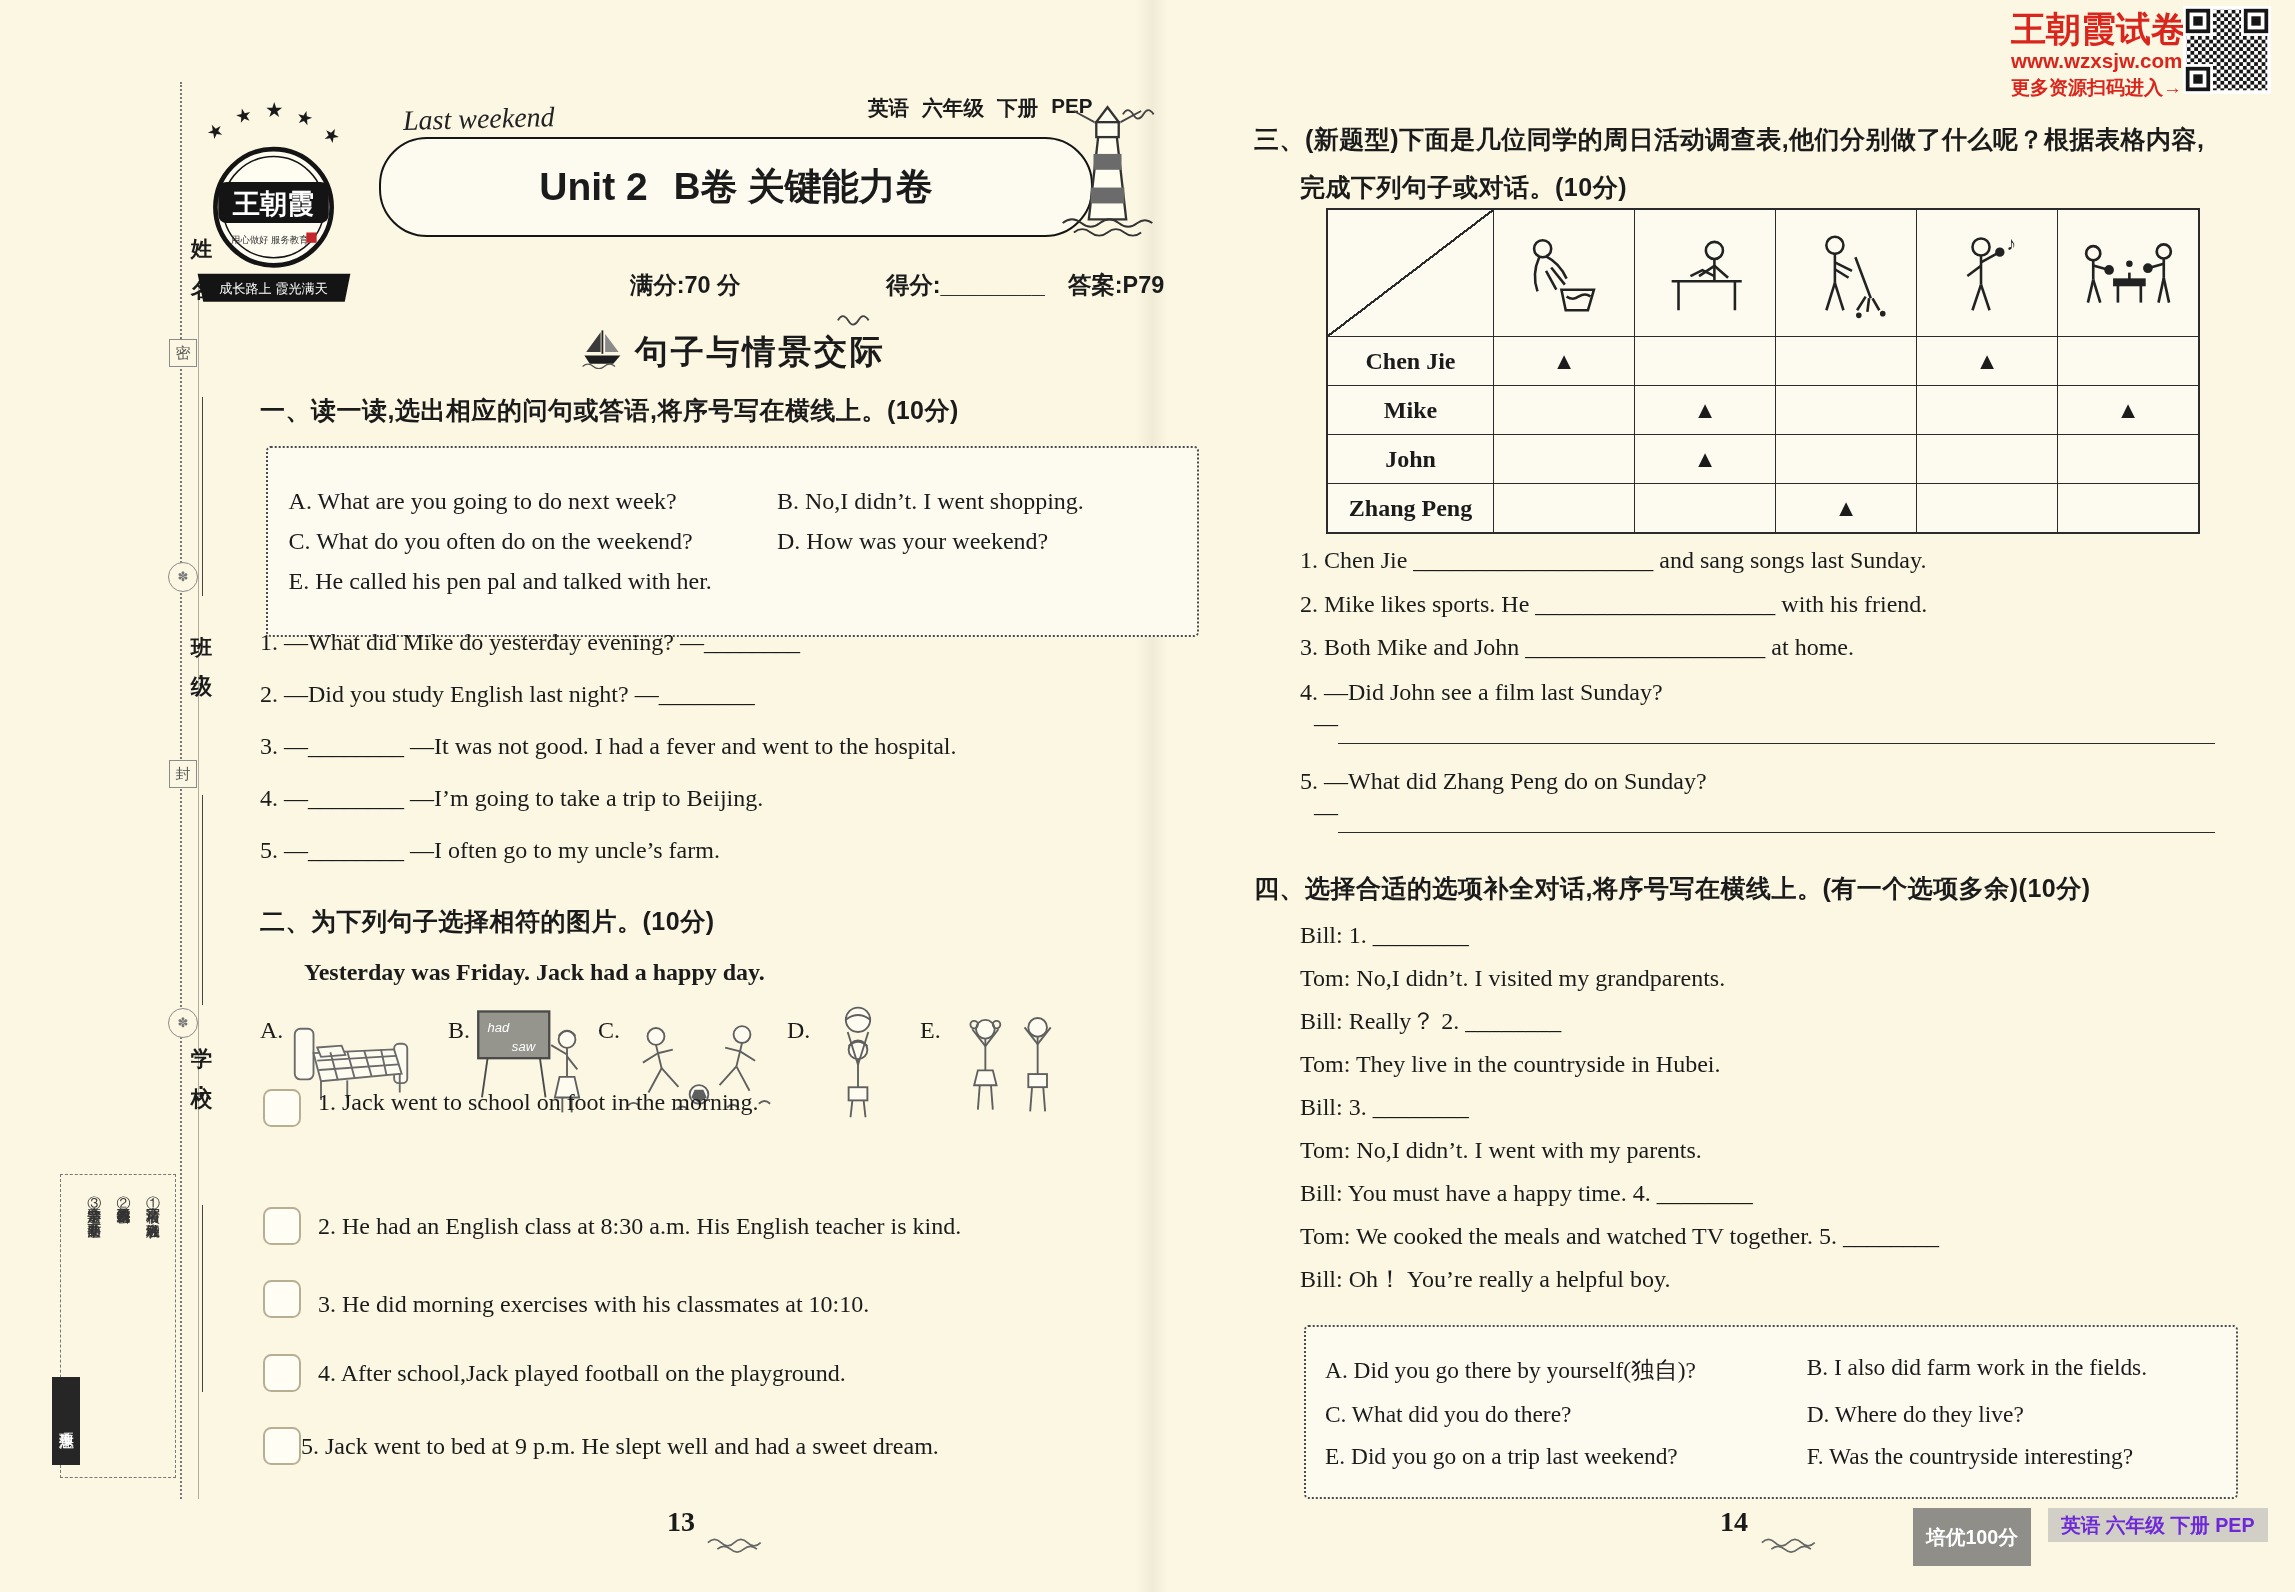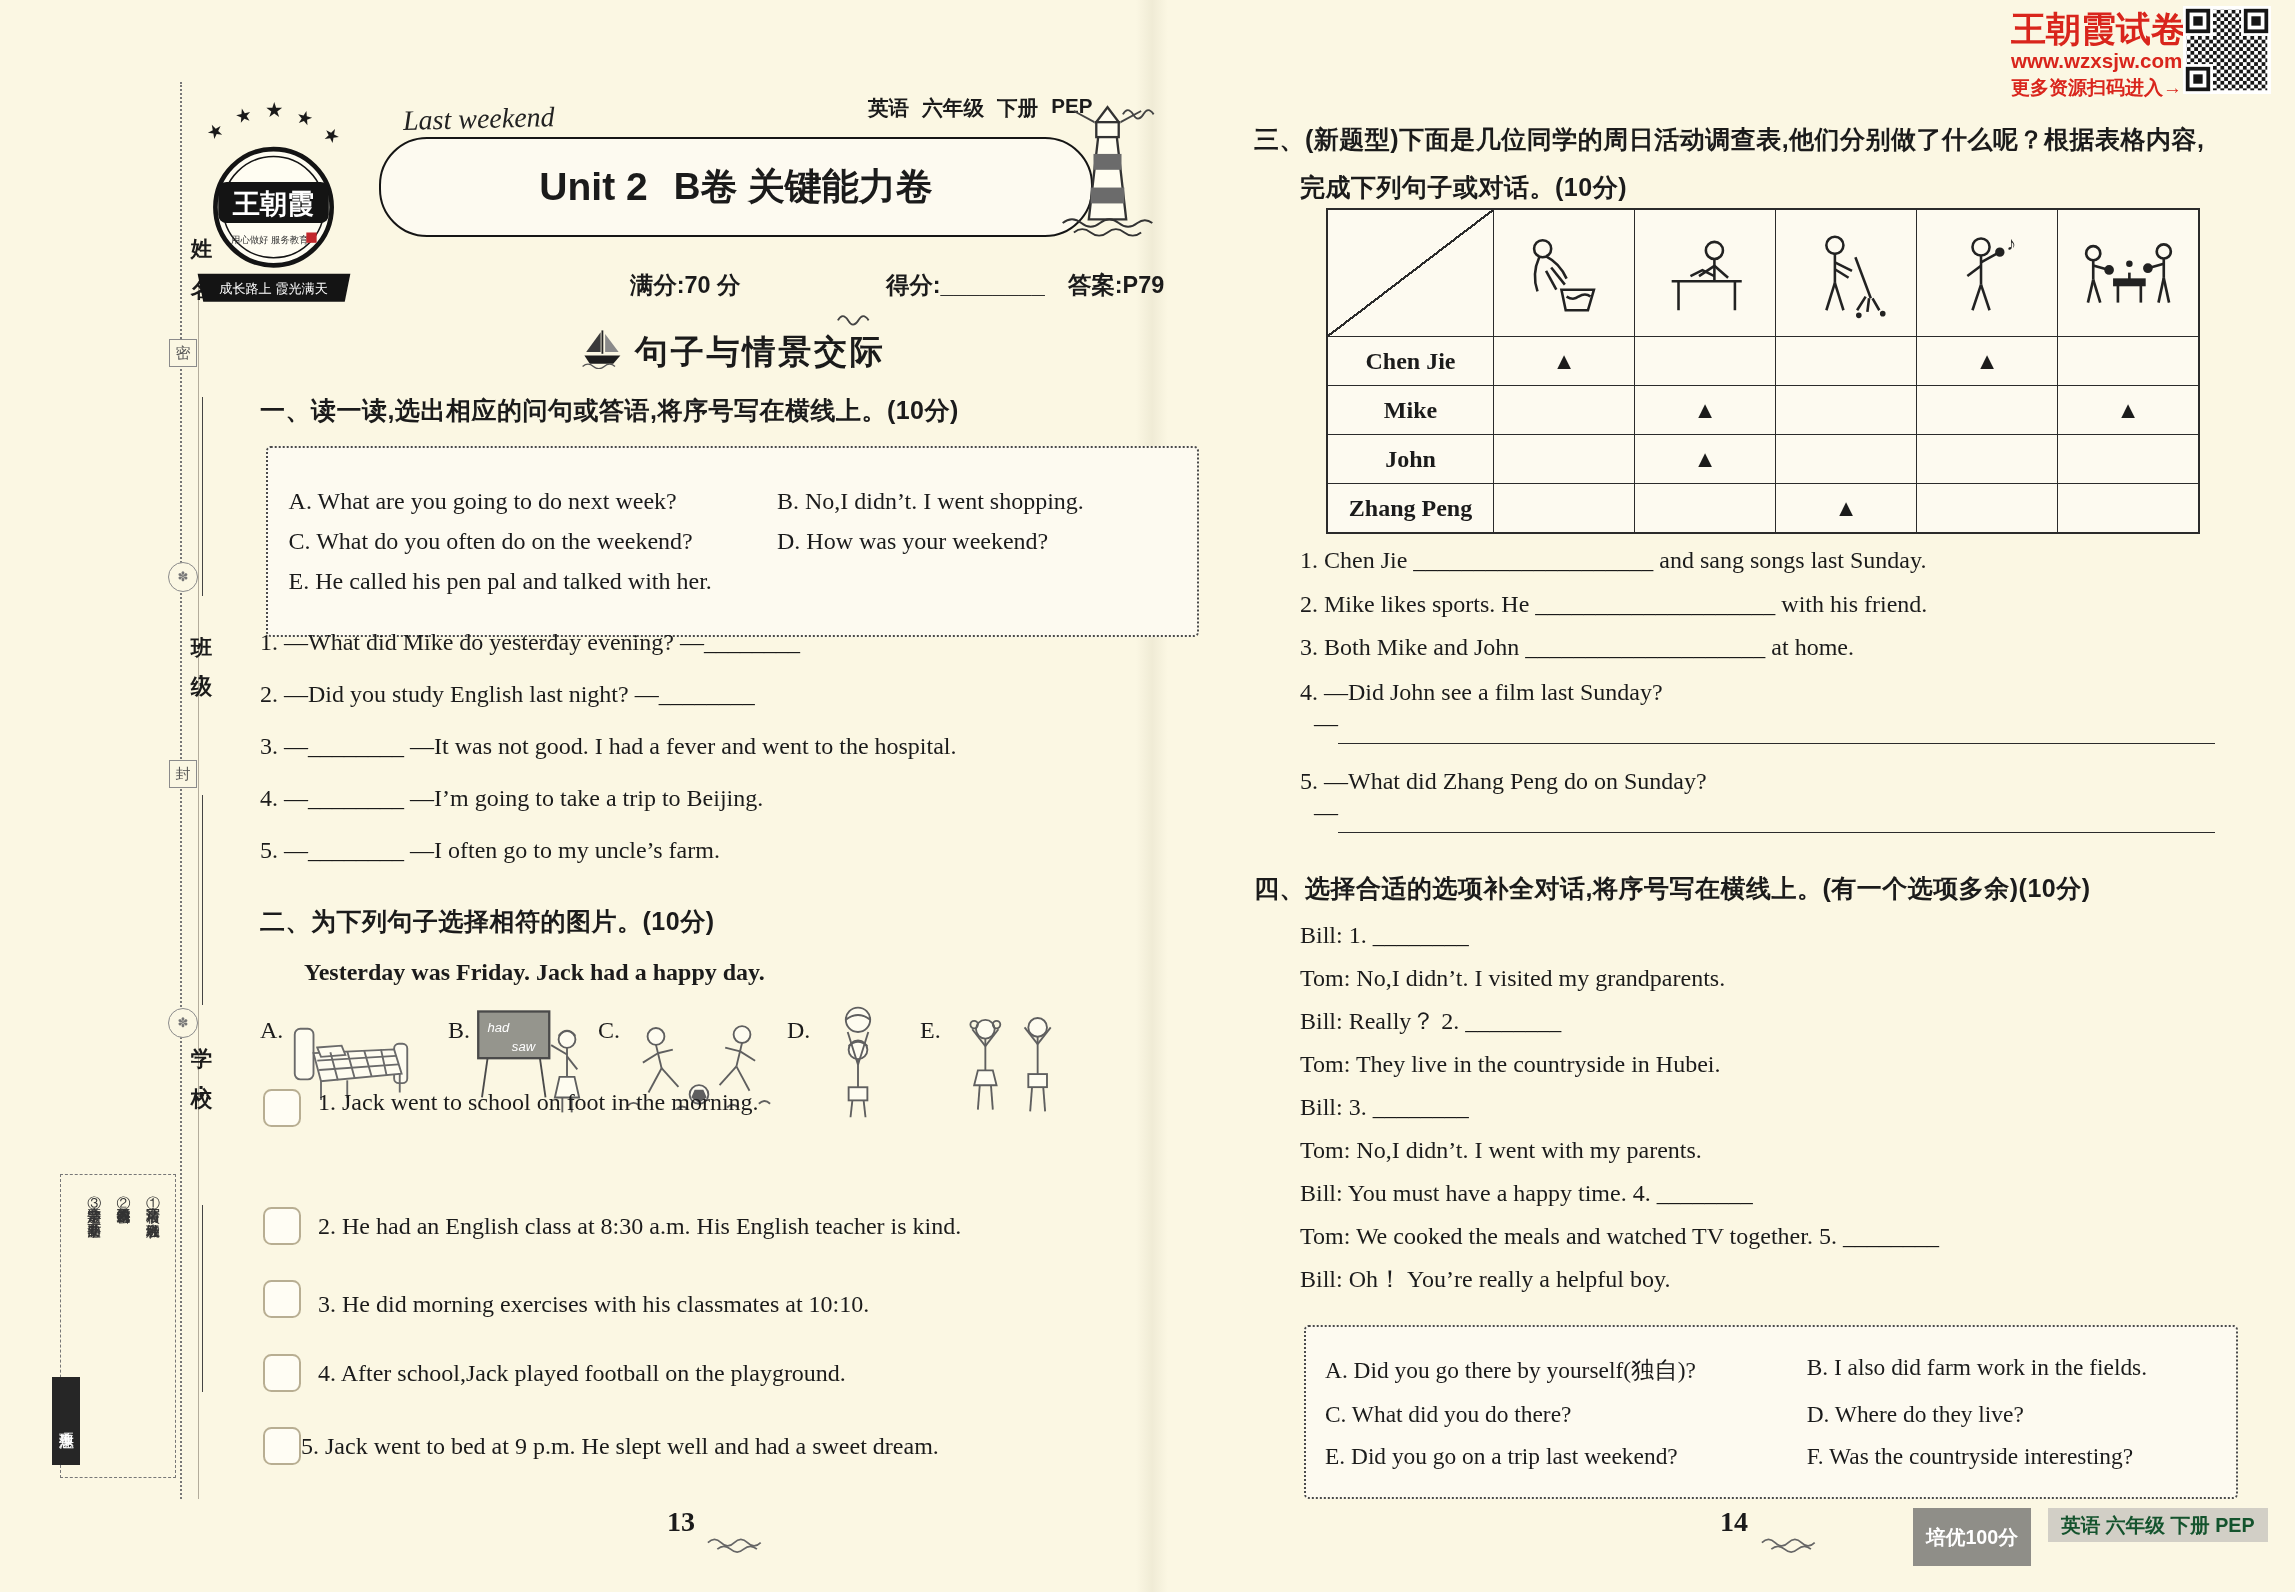--- a/index.html
+++ b/index.html
@@ -444,16 +444,16 @@
     <div class="nw">F. Was the countryside interesting?</div>
   </div>
 
   <div class="abs serif bold" style="left:1720px;top:1506px;font-size:28px">14</div>
   <svg class="abs" style="left:1760px;top:1535px" width="66" height="19" viewBox="0 0 70 20">
     <path d="M2 8 q7 -7 14 0 q7 7 14 0 q7 -7 14 0 q7 7 14 0" stroke="#666" fill="none" stroke-width="1.8"></path>
     <path d="M12 15 q7 -6 14 0 q7 6 14 0 q7 -6 14 0" stroke="#666" fill="none" stroke-width="1.8"></path>
   </svg>
 
   <div class="abs sans bold nw" style="left:1913px;top:1508px;height:34px;line-height:34px;padding:12px 13px;background:#8f8e88;color:#fff;font-size:19.7px">培优100分</div>
-  <div class="abs sans bold nw" style="left:2048px;top:1508px;height:34px;line-height:34px;padding:0 13px;background:#d2cfc6;color:#14532d;font-size:19.7px">英语 六年级 下册 PEP</div>
+  <div class="abs sans bold nw" style="left:2048px;top:1508px;height:34px;line-height:34px;padding:0 13px;background:#d2cfc6;color:#6d28d9;font-size:19.7px">英语 六年级 下册 PEP</div>
 
 </div>
 
 
 </body></html>

